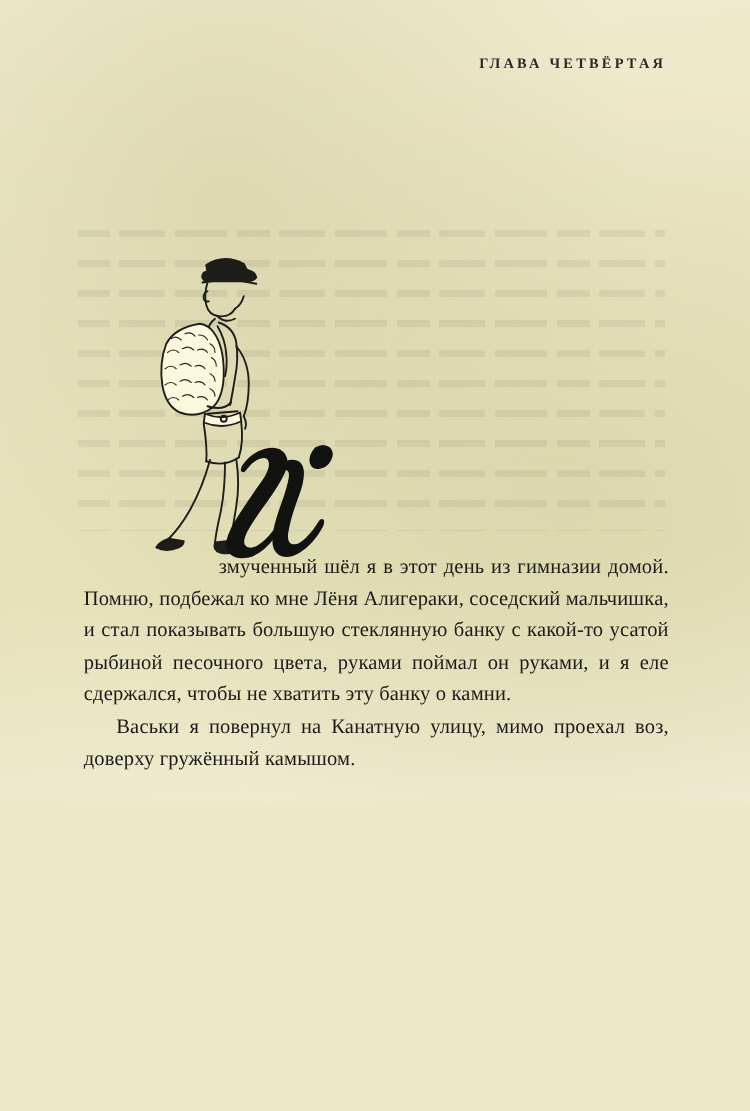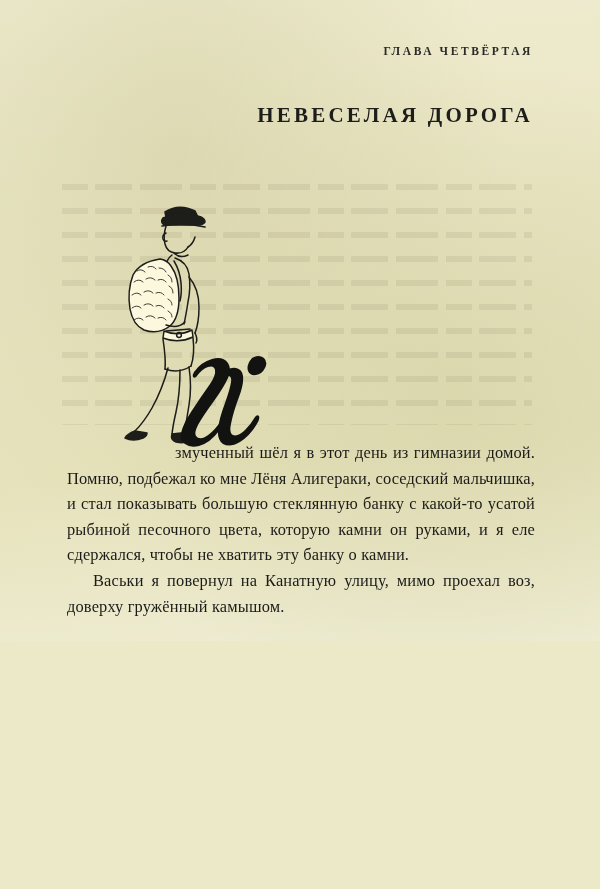--- a/index.html
+++ b/index.html
@@ -134,21 +134,20 @@
 </style>
 </head>
 <body>
 
 <div class="page">
 
   <div class="ghost"></div>
 
   <div class="chapter-label">ГЛАВА ЧЕТВЁРТАЯ</div>
 
-  <div class="chapter-title">НЕВЕСЕЛАЯ ДОРОГА</div>
 
   <div class="illustration">
     <svg viewBox="0 0 180 265" width="180" height="265" xmlns="http://www.w3.org/2000/svg">
       <g fill="none" stroke="#1d1d1a" stroke-width="1.5" stroke-linecap="round" stroke-linejoin="round">
 
         <path d="M103 27 q14 -9 30 -1 l3 6 q-17 -6 -32 1 z" fill="#1d1d1a" stroke="#1d1d1a"></path>
         <path d="M101 33 q20 -8 38 -1 q4 2 4 5 q-2 3 -8 3 l-33 0 q-4 -3 -1 -7 z" fill="#1d1d1a" stroke="#1d1d1a"></path>
         <path d="M100 41 q22 -4 43 1" stroke-width="1.6"></path>
 
         <path d="M104 41 q-3 10 -1 18 q2 8 10 9 q9 1 13 -6"></path>
@@ -197,19 +196,19 @@
     <svg viewBox="0 0 110 110" width="110" height="110" xmlns="http://www.w3.org/2000/svg">
       <g fill="#121210">
         <path d="M17 92 q-6 -3 -4 -11 q2 -9 10 -21 q9 -14 19 -28 q6 -9 5 -14 q-1 -5 -7 -3 q-6 2 -11 9 q-2 3 -4 1 q-1 -2 1 -5 q7 -10 18 -13 q11 -3 16 4 q4 6 0 15 q-4 9 -14 23 q-11 15 -16 24 q-4 8 -2 11 q3 4 9 1 q7 -4 13 -12 q3 -4 4 -1 q0 3 -3 7 q-9 12 -20 15 q-9 2 -14 -2 z"></path>
         <path d="M57 19 q5 -4 11 -3 q6 1 7 8 q1 8 -4 21 q-6 16 -8 27 q-2 9 2 11 q5 2 12 -5 q6 -6 10 -13 q2 -3 4 -1 q1 2 -1 6 q-7 13 -18 20 q-10 6 -17 2 q-6 -4 -5 -15 q1 -10 7 -26 q5 -14 6 -21 q1 -6 -3 -6 q-3 0 -6 3 q-2 2 -3 0 q-1 -3 6 -8 z"></path>
         <path d="M84 6 q7 -4 12 0 q4 4 1 10 q-3 6 -9 7 q-6 1 -8 -4 q-2 -6 4 -13 z"></path>
       </g>
     </svg>
   </div>
 
   <div class="body-text">
-    <p class="para-first">змученный шёл я в этот день из гимназии домой. Помню, подбежал ко мне Лёня Алигераки, соседский мальчишка, и стал показывать большую стеклянную банку с какой-то усатой рыбиной песочного цвета, которую камни он руками, и я еле сдержался, чтобы не хватить эту банку о камни.</p>
+    <p class="para-first">змученный шёл я в этот день из гимназии домой. Помню, подбежал ко мне Лёня Алигераки, соседский мальчишка, и стал показывать большую стеклянную банку с какой-то усатой рыбиной песочного цвета, руками поймал он руками, и я еле сдержался, чтобы не хватить эту банку о камни.</p>
     <p class="para-indent">Васьки я повернул на Канатную улицу, мимо проехал воз, доверху гружённый камышом.</p>
   </div>
 
   <div class="page-number">406</div>
 
 </div>
 
 </body></html>

